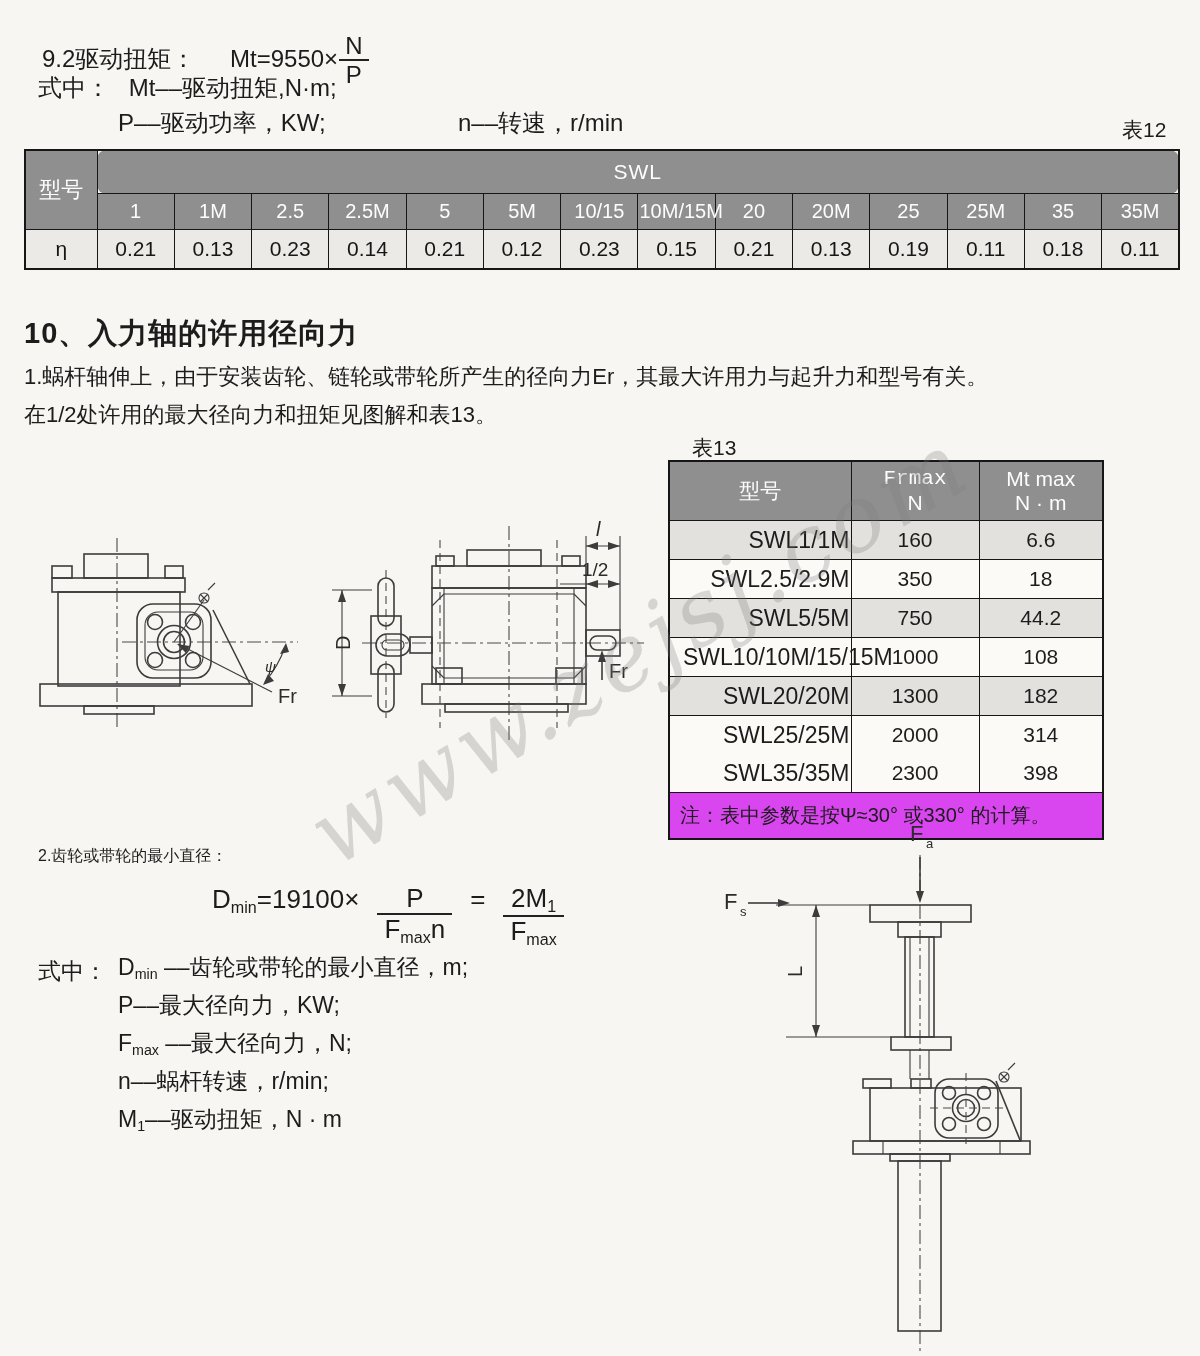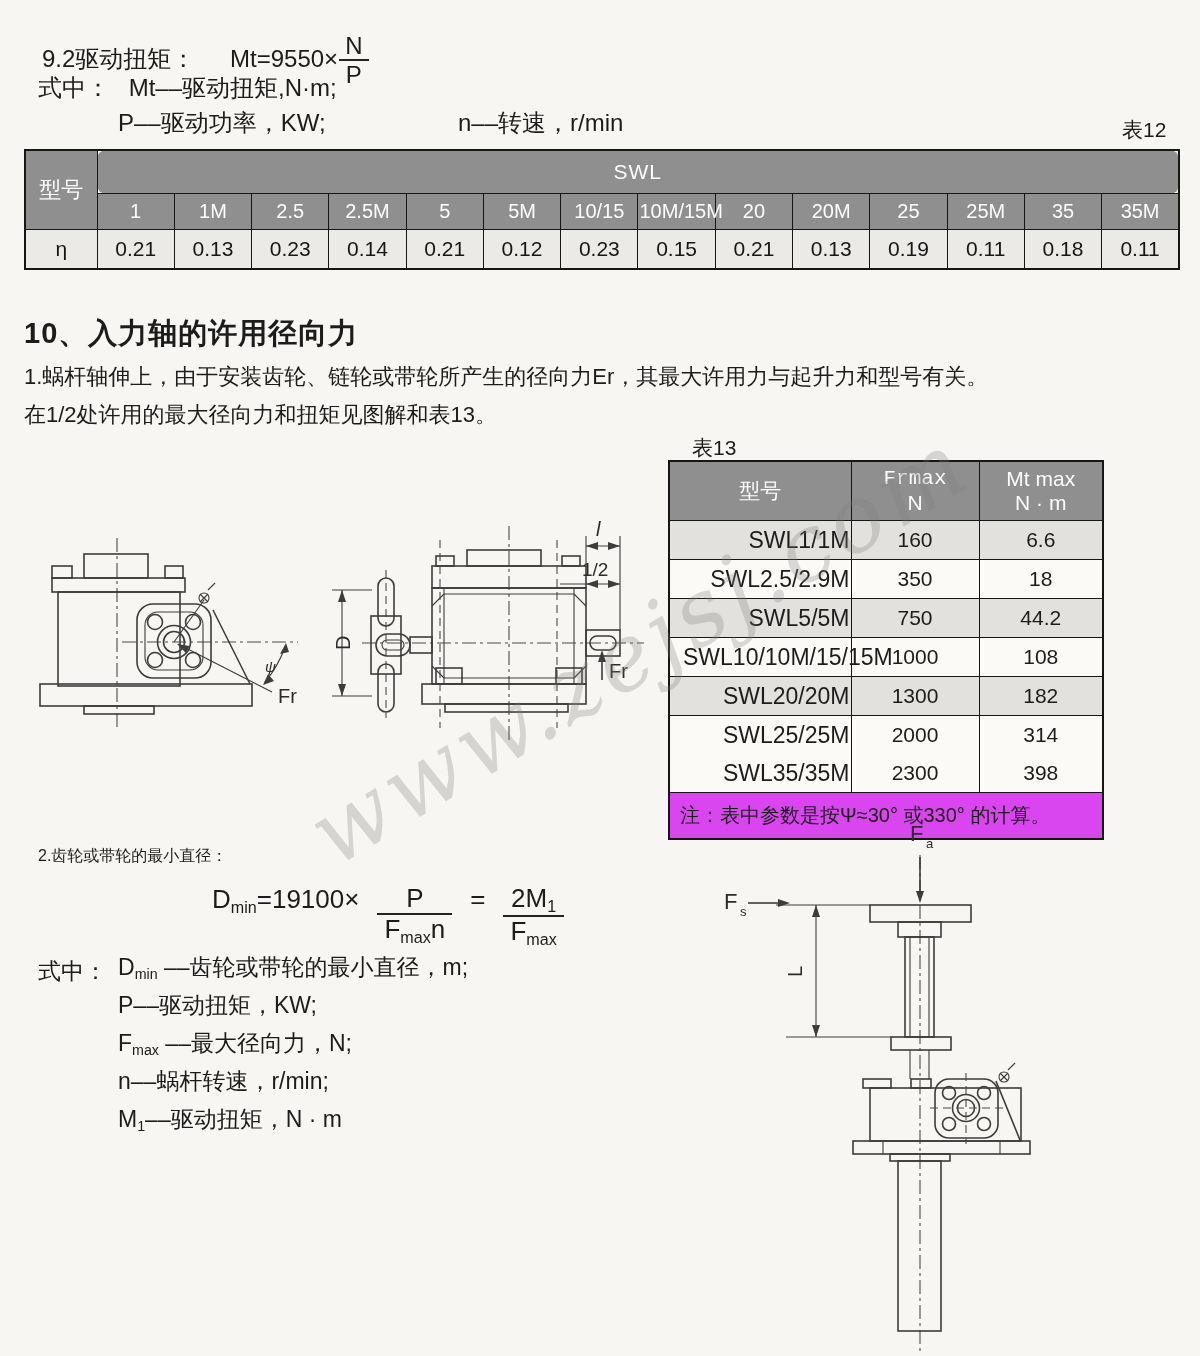--- a/index.html
+++ b/index.html
@@ -309,21 +309,21 @@
     <span>=</span>
     <span class="frac">
       <span class="num"><span>2M</span><span class="sub">1</span></span>
       <span class="den"><span>F</span><span class="sub">max</span></span>
     </span>
   </div>
 
   <div class="abs defs" style="left:38px; top:956px;">式中：</div>
   <div class="abs defs" style="left:118px; top:956px;">
       <div class="defline"><span>D</span><span class="sub">min</span><span> ––齿轮或带轮的最小直径，m;</span></div>
-      <div class="defline"><span>P</span><span>––驱动扭矩，KW;</span></div>
+      <div class="defline"><span>P</span><span>––最大径向力，KW;</span></div>
       <div class="defline"><span>F</span><span class="sub">max</span><span> ––最大径向力，N;</span></div>
       <div class="defline"><span>n</span><span>––蜗杆转速，r/min;</span></div>
       <div class="defline"><span>M</span><span class="sub">1</span><span>––驱动扭矩，N · m</span></div>
     </div>
 
   <svg class="abs" style="left:688px; top:813px;" width="400" height="545" viewBox="0 0 400 545">
     <line class="dcl" x1="232" y1="42" x2="232" y2="538"></line>
 
     <text x="222" y="28" font-size="22">F</text>
     <text x="238" y="35" font-size="13">a</text>

